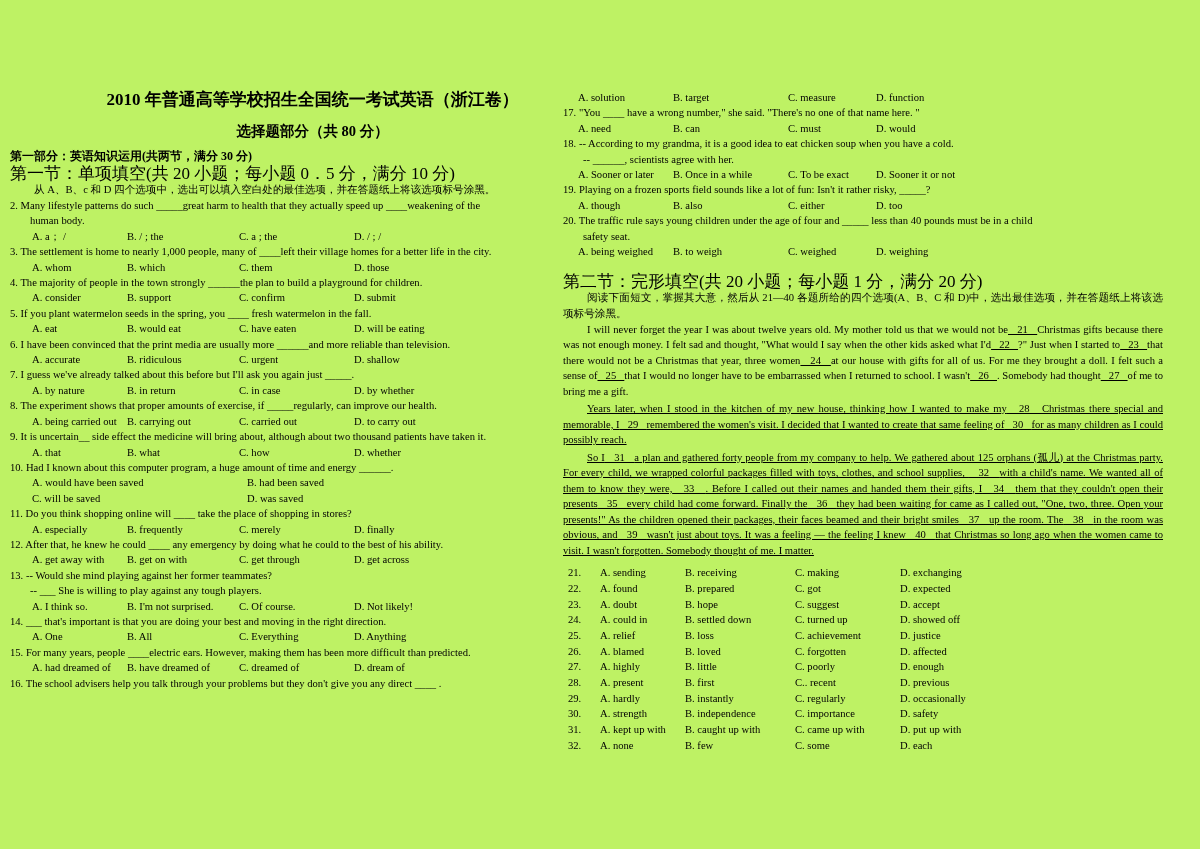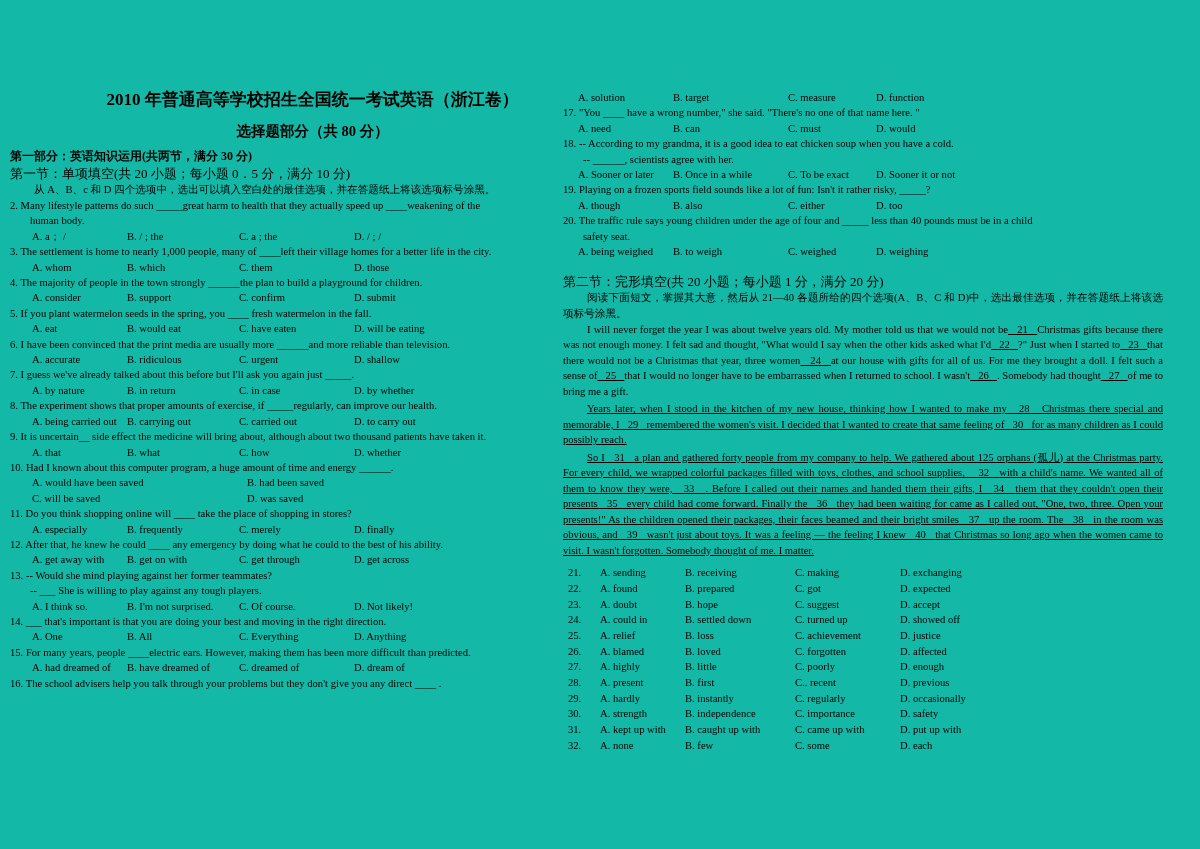--- a/index.html
+++ b/index.html
@@ -1,27 +1,27 @@
 <!DOCTYPE html>
 <html><head>
 <meta charset="utf-8">
 <style>
   html,body{margin:0;padding:0;background:#e8e8e8;}
-  .page{position:relative;width:1200px;height:849px;background:#14b8a6;color:#000;
+  .page{position:relative;width:1200px;height:849px;background:#bef264;color:#000;
         font-family:"Liberation Serif","DejaVu Serif",serif;font-size:10.6px;line-height:15.4px;
         overflow:hidden;}
   .col{position:absolute;top:88px;}
   .col-left{left:10px;width:515px;}
   .col-right{left:563px;width:600px;top:90px;}
   .title{font-size:17px;line-height:24px;font-weight:bold;text-align:center;margin:0 0 9px;
          padding-left:90px;white-space:nowrap;}
   .subtitle{font-size:14.5px;line-height:20px;font-weight:bold;text-align:center;margin:0 0 7px;
             padding-left:90px;white-space:nowrap;}
   .part-heading{font-weight:bold;font-size:12px;line-height:17px;white-space:nowrap;}
-  .sec-heading{font-size:13px;line-height:17px;white-space:nowrap;}
+  .sec-heading{font-size:17px;line-height:17px;white-space:nowrap;}
   .instr{text-indent:24px;line-height:16px;white-space:nowrap;}
   .instr2{line-height:15.6px;text-indent:24px;text-align:justify;}
   .stem{white-space:nowrap;}
   .stem.cont{padding-left:20px;}
   .opts{display:grid;grid-template-columns:95px 112px 115px auto;padding-left:22px;}
   .opts.wide{grid-template-columns:215px auto;}
   .col-right .opts{grid-template-columns:95px 115px 88px auto;padding-left:15px;}
   .opts span{white-space:nowrap;}
   .gap{height:14px;}
   #passage p{margin:0;text-indent:24px;text-align:justify;line-height:15.5px;}

